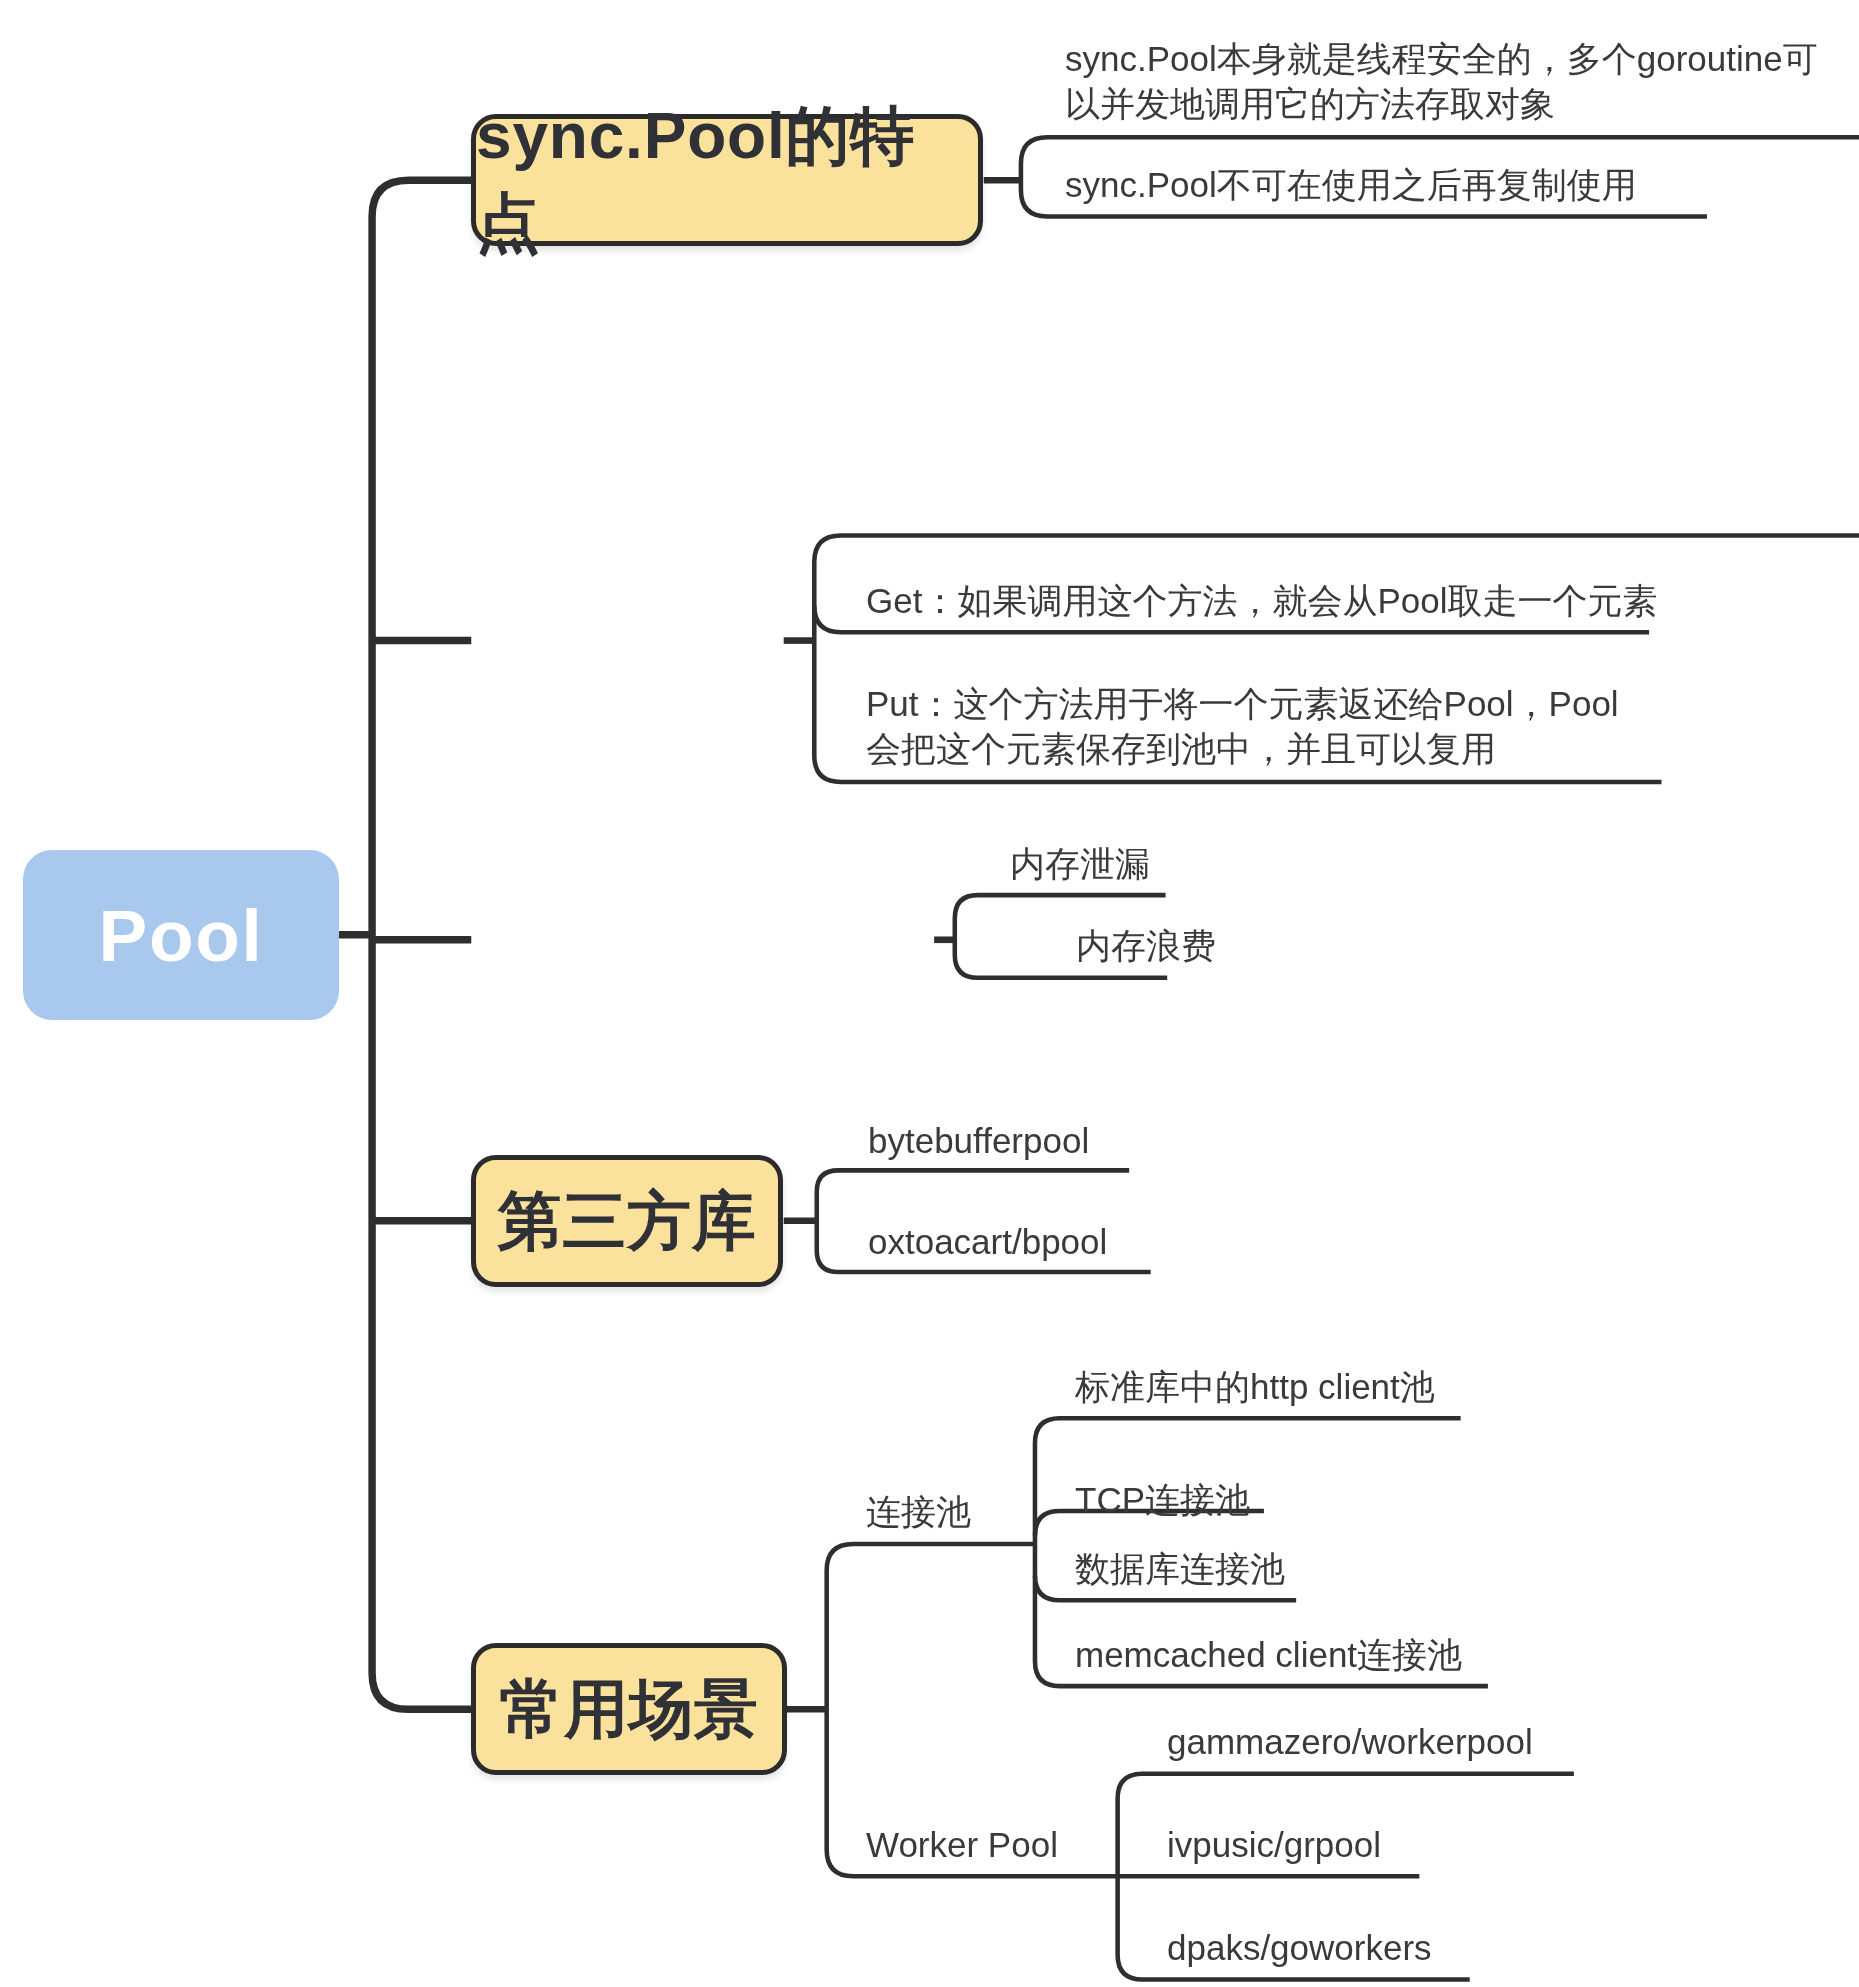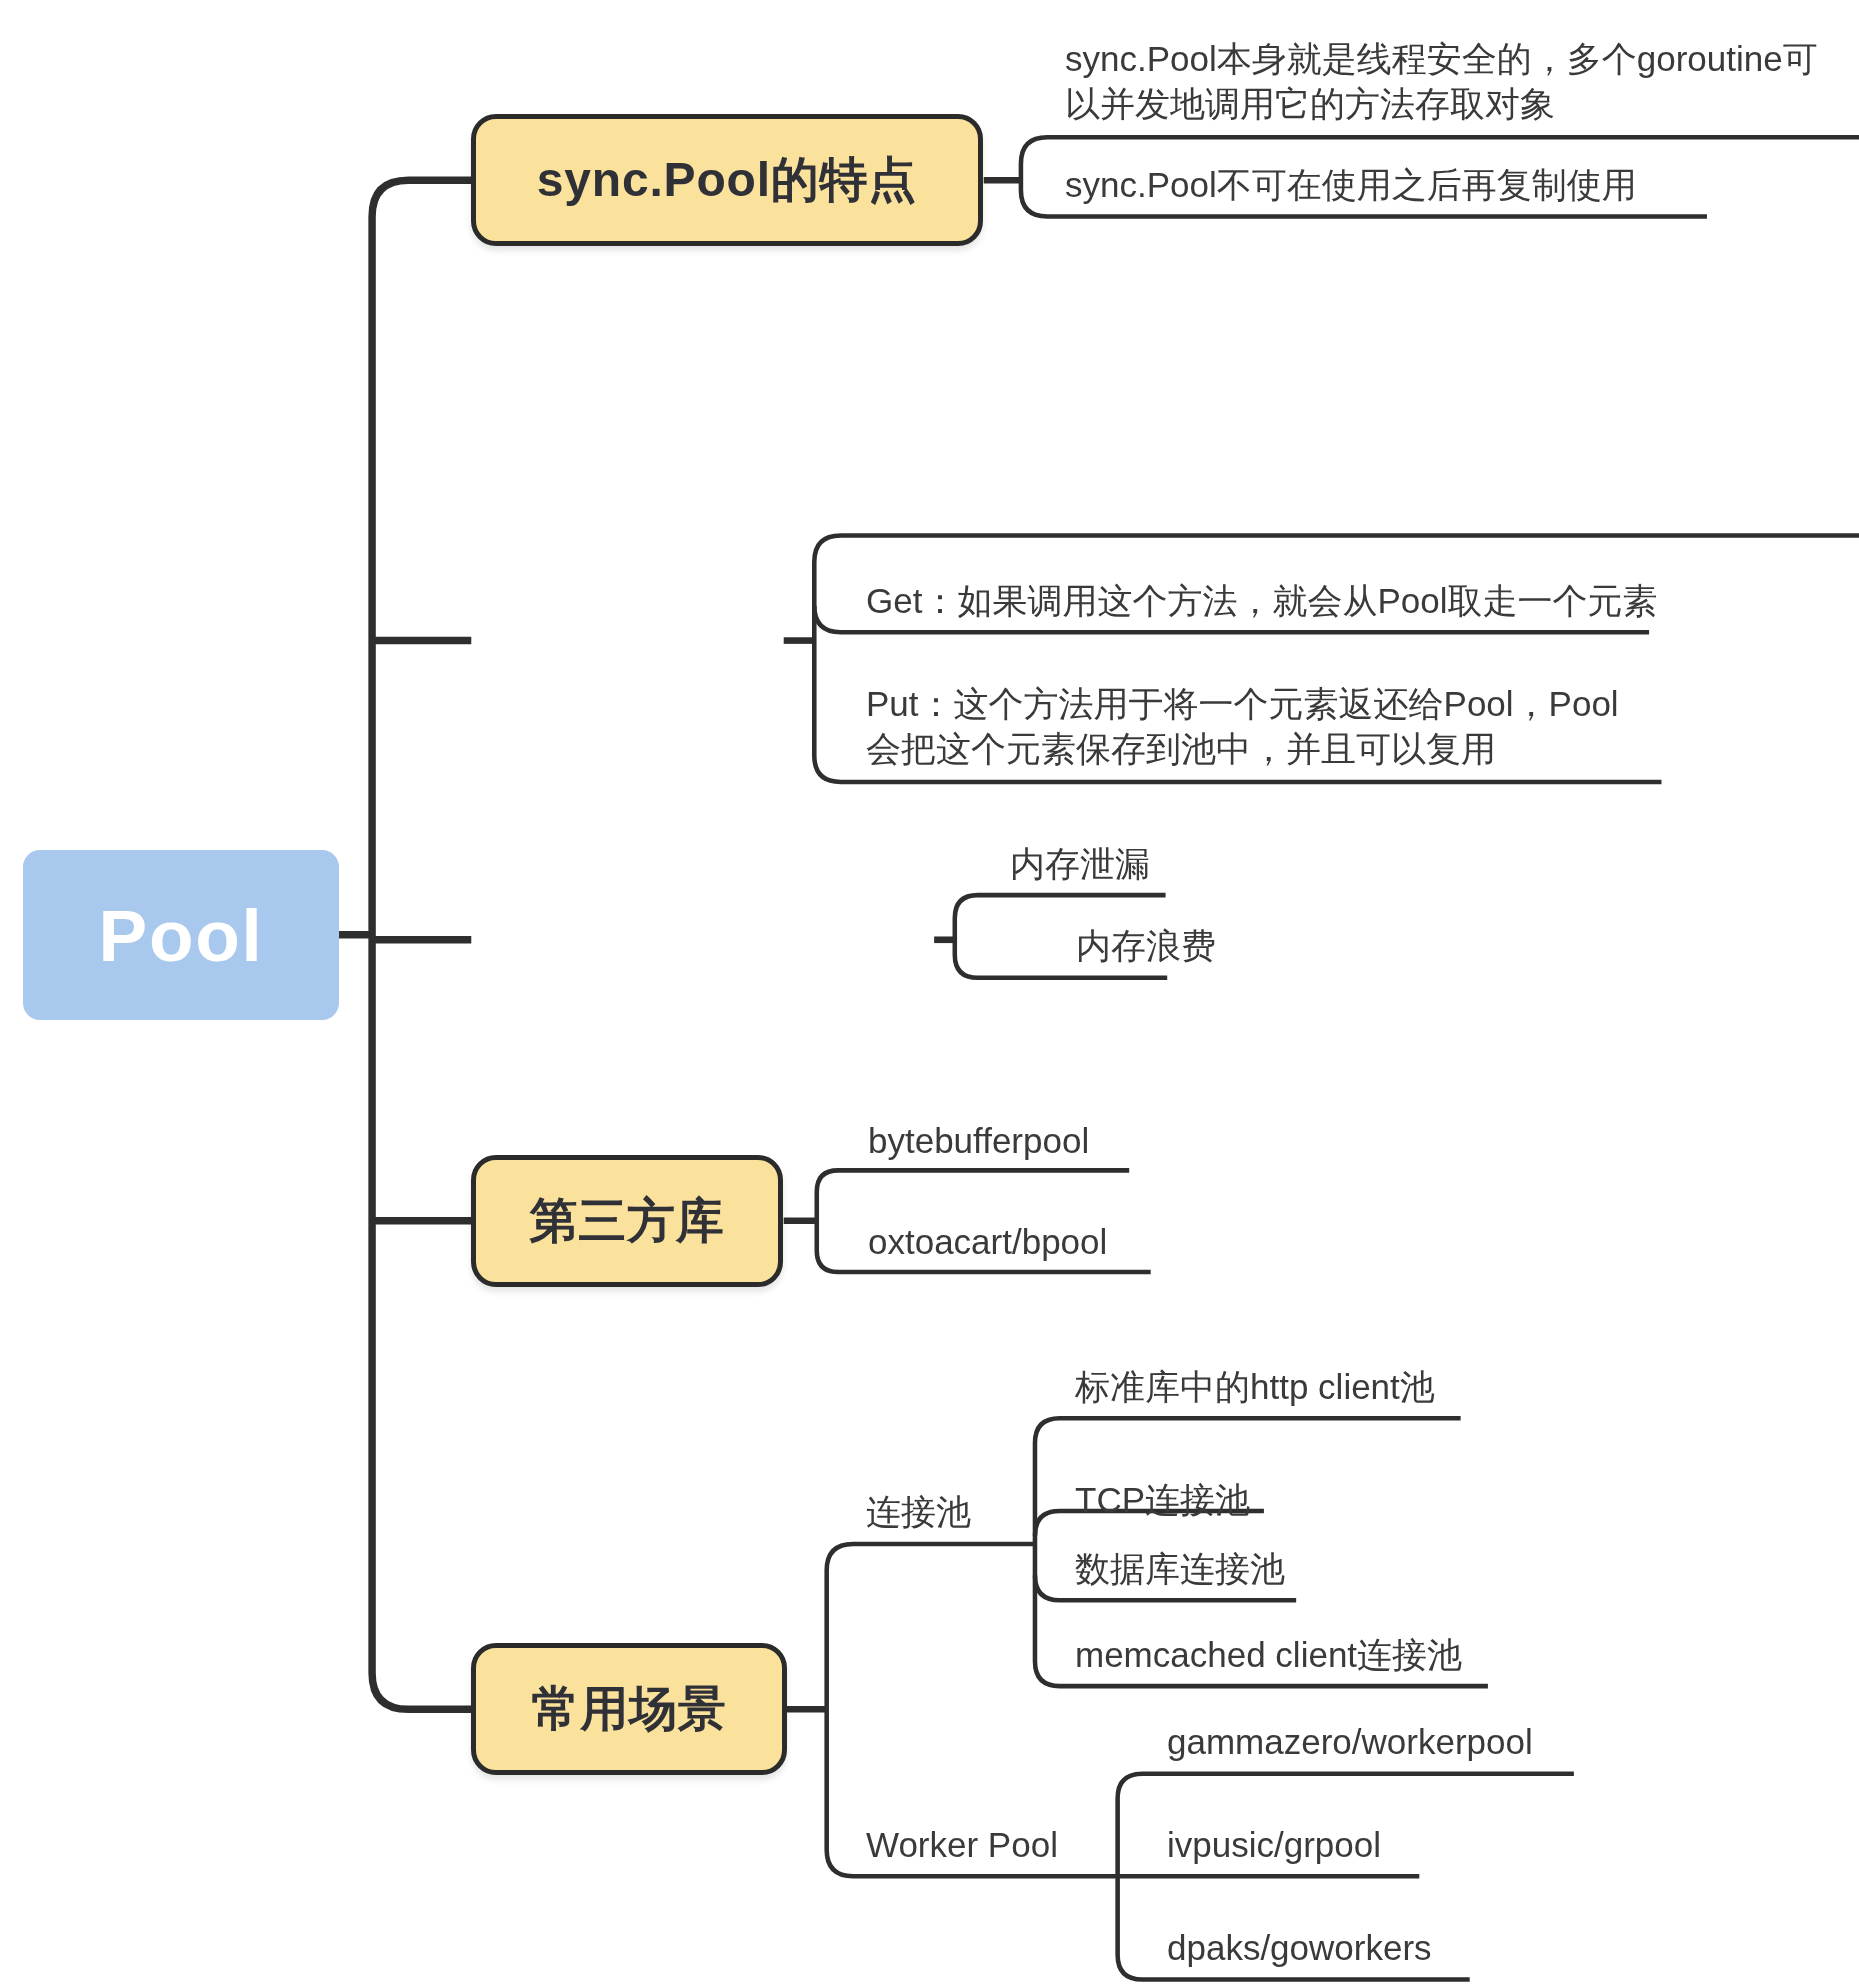--- a/index.html
+++ b/index.html
@@ -15,26 +15,26 @@
   html,body{width:1860px;height:1987px;background:var(--canvas-bg);
     font-family:"Liberation Sans","DejaVu Sans",sans-serif;}
   .canvas{position:relative;width:1860px;height:1987px;overflow:hidden;background:var(--canvas-bg);}
   svg.wires{position:absolute;left:0;top:0;}
   svg.wires path{fill:none;stroke:var(--line-color);stroke-linecap:butt;}
   svg.wires path.t{stroke-width:9px;}
   svg.wires path.m{stroke-width:8px;}
   svg.wires path.w{stroke-width:5.5px;}
   .node{position:absolute;display:flex;align-items:center;justify-content:center;}
   .root-box{
-    background:var(--root-bg);border-radius:17px;color:var(--root-text);
+    background:var(--root-bg);border-radius:29px;color:var(--root-text);
     font-size:73px;font-weight:bold;letter-spacing:1.7px;
   }
   .branch-box{
     background:var(--branch-bg);border:5.8px solid var(--branch-border);
-    border-radius:25px;color:#2F3136;font-size:48px;font-weight:bold;
+    border-radius:25px;color:#2F3136;font-size:64px;font-weight:bold;
     letter-spacing:0.8px;box-shadow:0 5px 6.6px rgba(0,0,0,0.10);
   }
   .leaf-text{
     position:absolute;color:var(--leaf-text);font-size:35px;line-height:45px;
     font-weight:500;text-align:left;white-space:normal;
   }
 </style>
 </head>
 <body>
 

